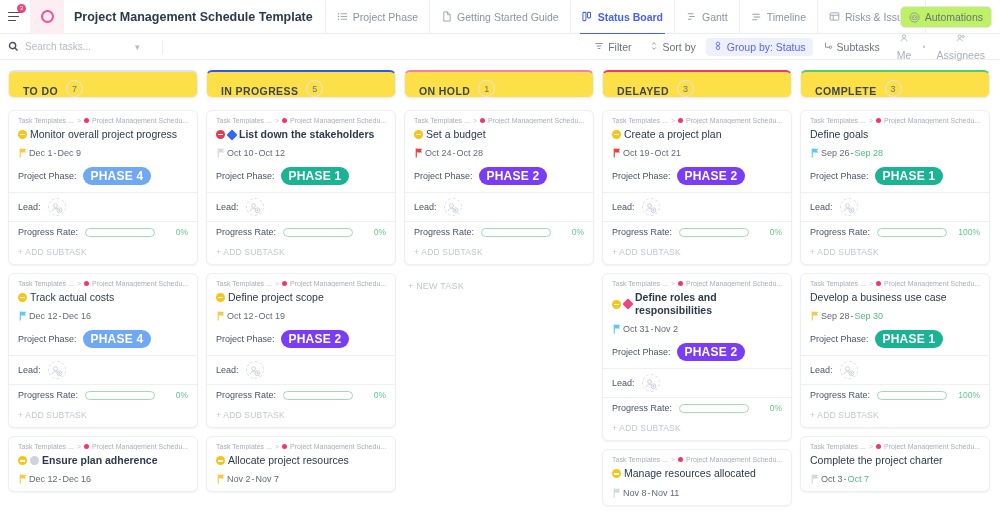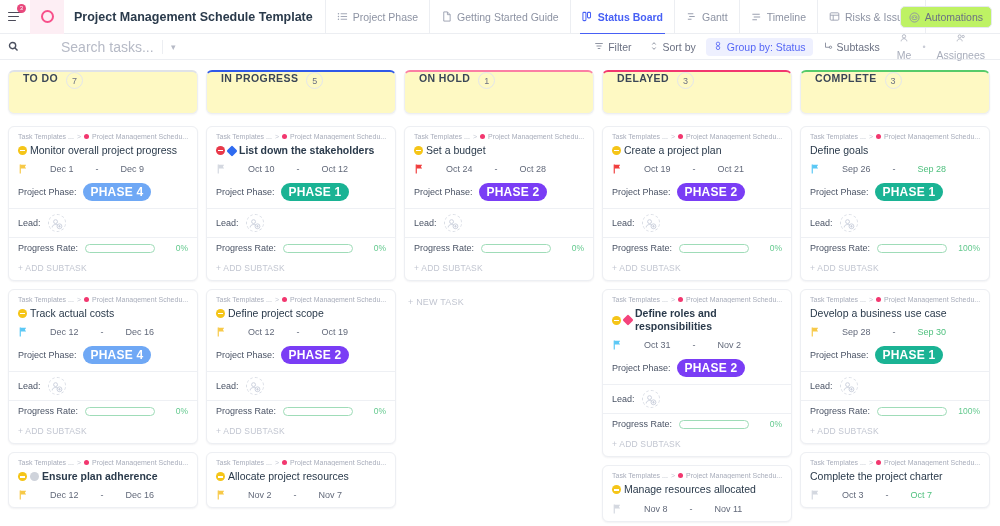--- a/index.html
+++ b/index.html
@@ -78,24 +78,23 @@
   .toolbar {
     height: 26px; display: flex; align-items: center;
     border-bottom: 1px solid #eceef2; background: #fff;
     padding: 0 8px; position: relative;
   }
   .search {
     display: flex; align-items: center; gap: 6px;
     width: 148px; height: 26px;
   }
   .search input {
-    border: none; outline: none; font-size: 14px;
+    border: none; outline: none; font-size: 10px;
     color: #2a3a4b; width: 104px; background: transparent;
     font-family: "Liberation Sans", sans-serif;
-    margin-left: 36px;
   }
   .search input::placeholder { color: #b6bac6; }
   .chev { color: #b6bac6; font-size: 9px; }
   .tool-div { width: 1px; height: 14px; background: #eceef2; margin: 0 6px; }
   .tools { margin-left: auto; display: flex; align-items: center; gap: 3px; }
   .tool {
     display: flex; align-items: center; gap: 4px;
     padding: 3px 7px; border-radius: 4px;
     font-size: 10.5px; color: #6b7183; white-space: nowrap;
     cursor: pointer;
@@ -106,23 +105,23 @@
 
   
   .board {
     display: flex; gap: 8px;
     padding: 10px 8px 0 8px;
     height: 466px; overflow: hidden;
     background: #ffffff;
   }
   .col { width: 190px; flex: none; display: flex; flex-direction: column; }
   .col-head {
-    background: #fef9c3; border: 1px solid #edeff3;
-    border-radius: 6px; height: 44px;
-    display: flex; align-items: flex-start; padding: 0 14px;
+    background: #fde047; border: 1px solid #edeff3;
+    border-radius: 6px; height: 28px;
+    display: flex; align-items: flex-end; padding: 0 14px;
     box-shadow: 0 1px 2px rgba(30,40,60,0.05);
     border-top-width: 2px; border-top-style: solid;
   }
   .col-title {
     font-size: 10.5px; font-weight: bold; letter-spacing: .4px;
     color: #3b4757; text-transform: uppercase;
   }
   .col-count {
     margin-left: 8px; min-width: 17px; height: 17px;
     border: 1px solid #e3e6ec; border-radius: 9px;
@@ -156,21 +155,21 @@
   .st.gray:after { background: transparent; }
   .diamond {
     width: 8px; height: 8px; flex: none; transform: rotate(45deg);
     border-radius: 1.5px;
   }
   .diamond.blue { background: #2f6bf0; }
   .diamond.pink { background: #f4437c; }
   .task-name { font-size: 10.5px; color: #2a3a4b; line-height: 1.25; }
   .task-name.bold { font-weight: bold; }
   .date-row {
-    display: flex; align-items: center; gap: 22px;
+    display: flex; align-items: center; gap: 1px;
     margin-top: 7px; font-size: 9px; color: #62697a;
     padding-left: 1px;
   }
   .flag { width: 9px; height: 10px; flex: none; }
   .date-end.green { color: #4fc07e; }
   .phase-row {
     display: flex; align-items: center; gap: 6px;
     margin-top: 9px; font-size: 9px; color: #4a5365;
   }
   .chip {

